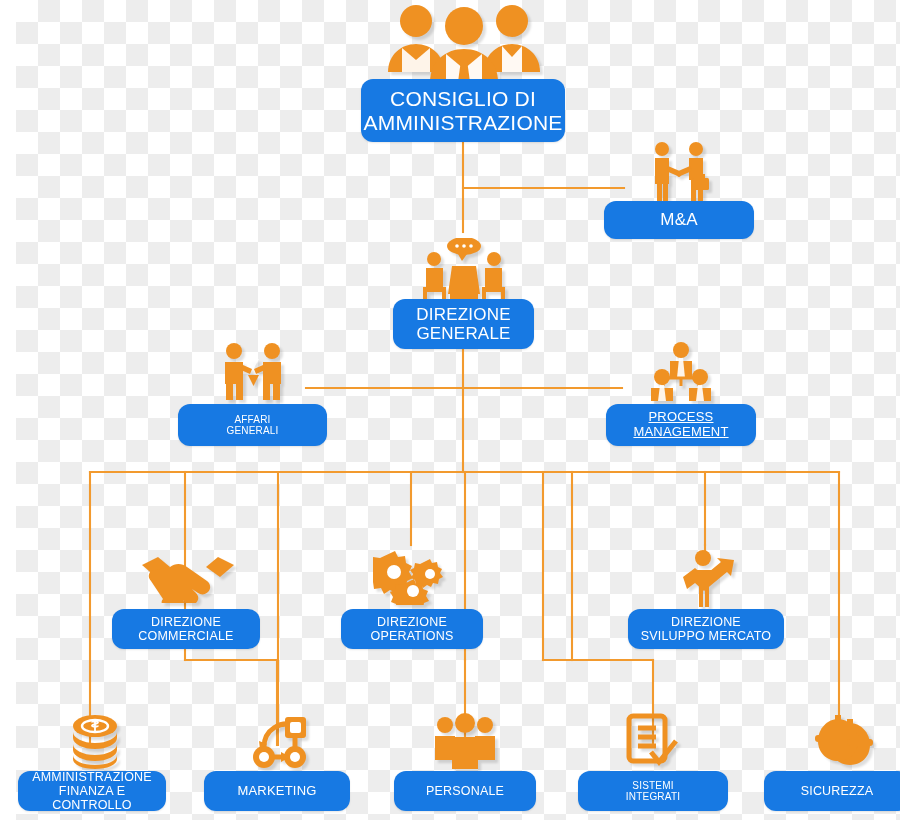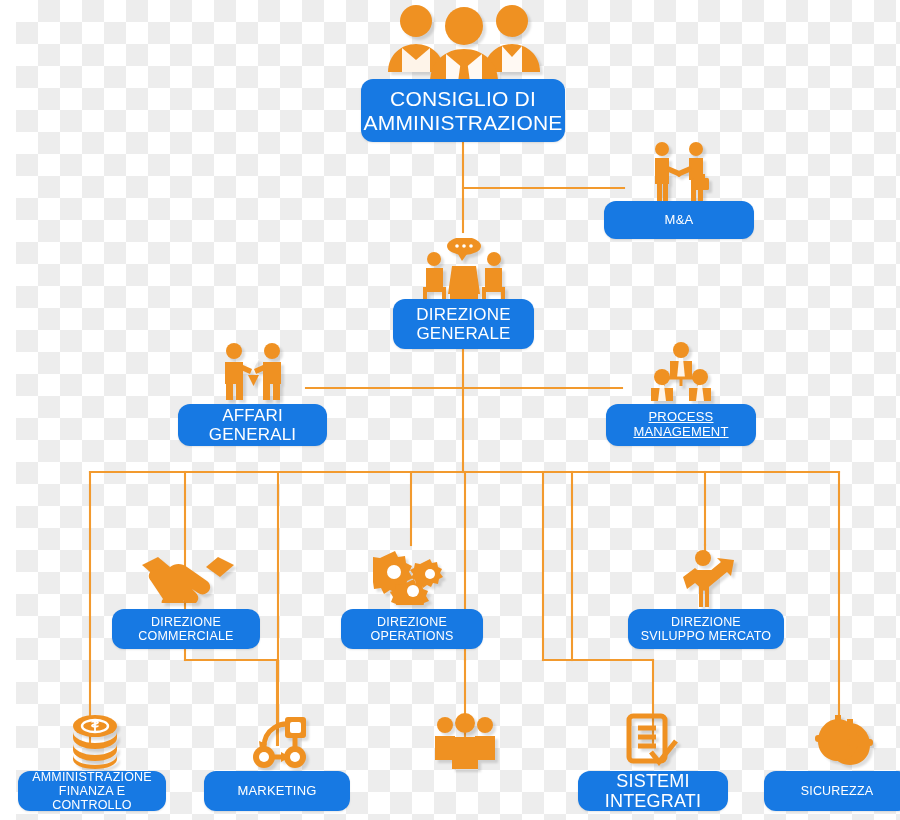--- a/index.html
+++ b/index.html
@@ -36,31 +36,31 @@
     letter-spacing:.2px;
     padding:2px 6px;
     box-shadow:0 1px 2px rgba(0,0,0,.10);
   }
   .chip span{display:block;white-space:pre-line;}
   .icon{position:absolute;}
   .icon svg{display:block;filter:drop-shadow(3px 3px 1px rgba(0,0,0,.13));}
 
   
   #chip-cda   {left:345px;top:79px;width:204px;height:63px;font-size:21px;}
-  #chip-ma    {left:588px;top:201px;width:150px;height:38px;font-size:13px;}
+  #chip-ma    {left:588px;top:201px;width:150px;height:38px;font-size:17px;}
   #chip-dg    {left:377px;top:299px;width:141px;height:50px;font-size:17px;}
-  #chip-ag    {left:162px;top:404px;width:149px;height:42px;font-size:17px;}
+  #chip-ag    {left:162px;top:404px;width:149px;height:42px;font-size:10px;}
   #chip-pm    {left:590px;top:404px;width:150px;height:42px;font-size:13px;text-decoration:underline;}
   #chip-dcom  {left:96px;top:609px;width:148px;height:40px;font-size:12.5px;}
   #chip-dops  {left:325px;top:609px;width:142px;height:40px;font-size:12.5px;}
   #chip-dsm   {left:612px;top:609px;width:156px;height:40px;font-size:12.5px;}
   #chip-afc   {left:2px;top:771px;width:148px;height:40px;font-size:12.5px;}
   #chip-mkt   {left:188px;top:771px;width:146px;height:40px;font-size:13px;}
   #chip-pers  {left:378px;top:771px;width:142px;height:40px;font-size:12.5px;}
-  #chip-sint  {left:562px;top:771px;width:150px;height:40px;font-size:18px;}
+  #chip-sint  {left:562px;top:771px;width:150px;height:40px;font-size:10px;}
   #chip-sic   {left:748px;top:771px;width:146px;height:40px;font-size:12.5px;align-items:center;}
 </style>
 </head>
 <body>
 
 <div id="canvas">
 
   <svg id="lines" viewBox="0 0 900 820" xmlns="http://www.w3.org/2000/svg">
     <g stroke="#f29a2e" stroke-width="2.1" fill="none" stroke-linecap="square">
 
@@ -327,20 +327,23 @@
     <span>DIREZIONE
 SVILUPPO MERCATO</span>
   </div>
   <div class="chip" id="chip-afc">
     <span>AMMINISTRAZIONE
 FINANZA E CONTROLLO</span>
   </div>
   <div class="chip" id="chip-mkt">
     <span>MARKETING</span>
   </div>
+  <div class="chip" id="chip-pers">
+    <span>PERSONALE</span>
+  </div>
   <div class="chip" id="chip-sint">
     <span>SISTEMI
 INTEGRATI</span>
   </div>
   <div class="chip" id="chip-sic">
     <span>SICUREZZA</span>
   </div>
 
 </div>
 

